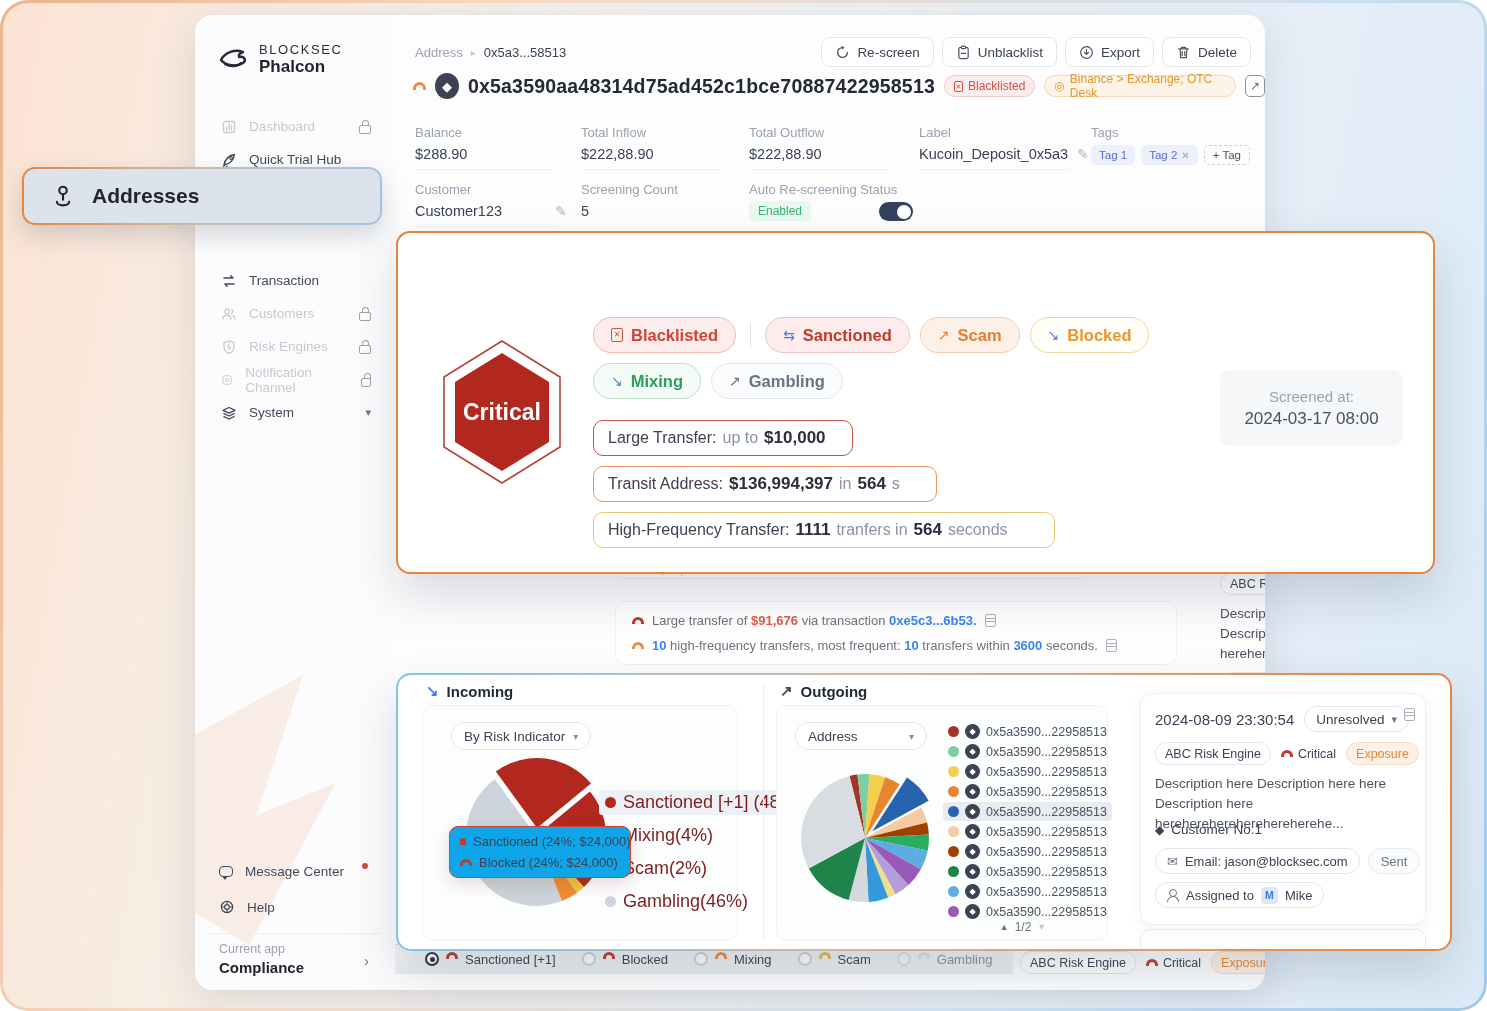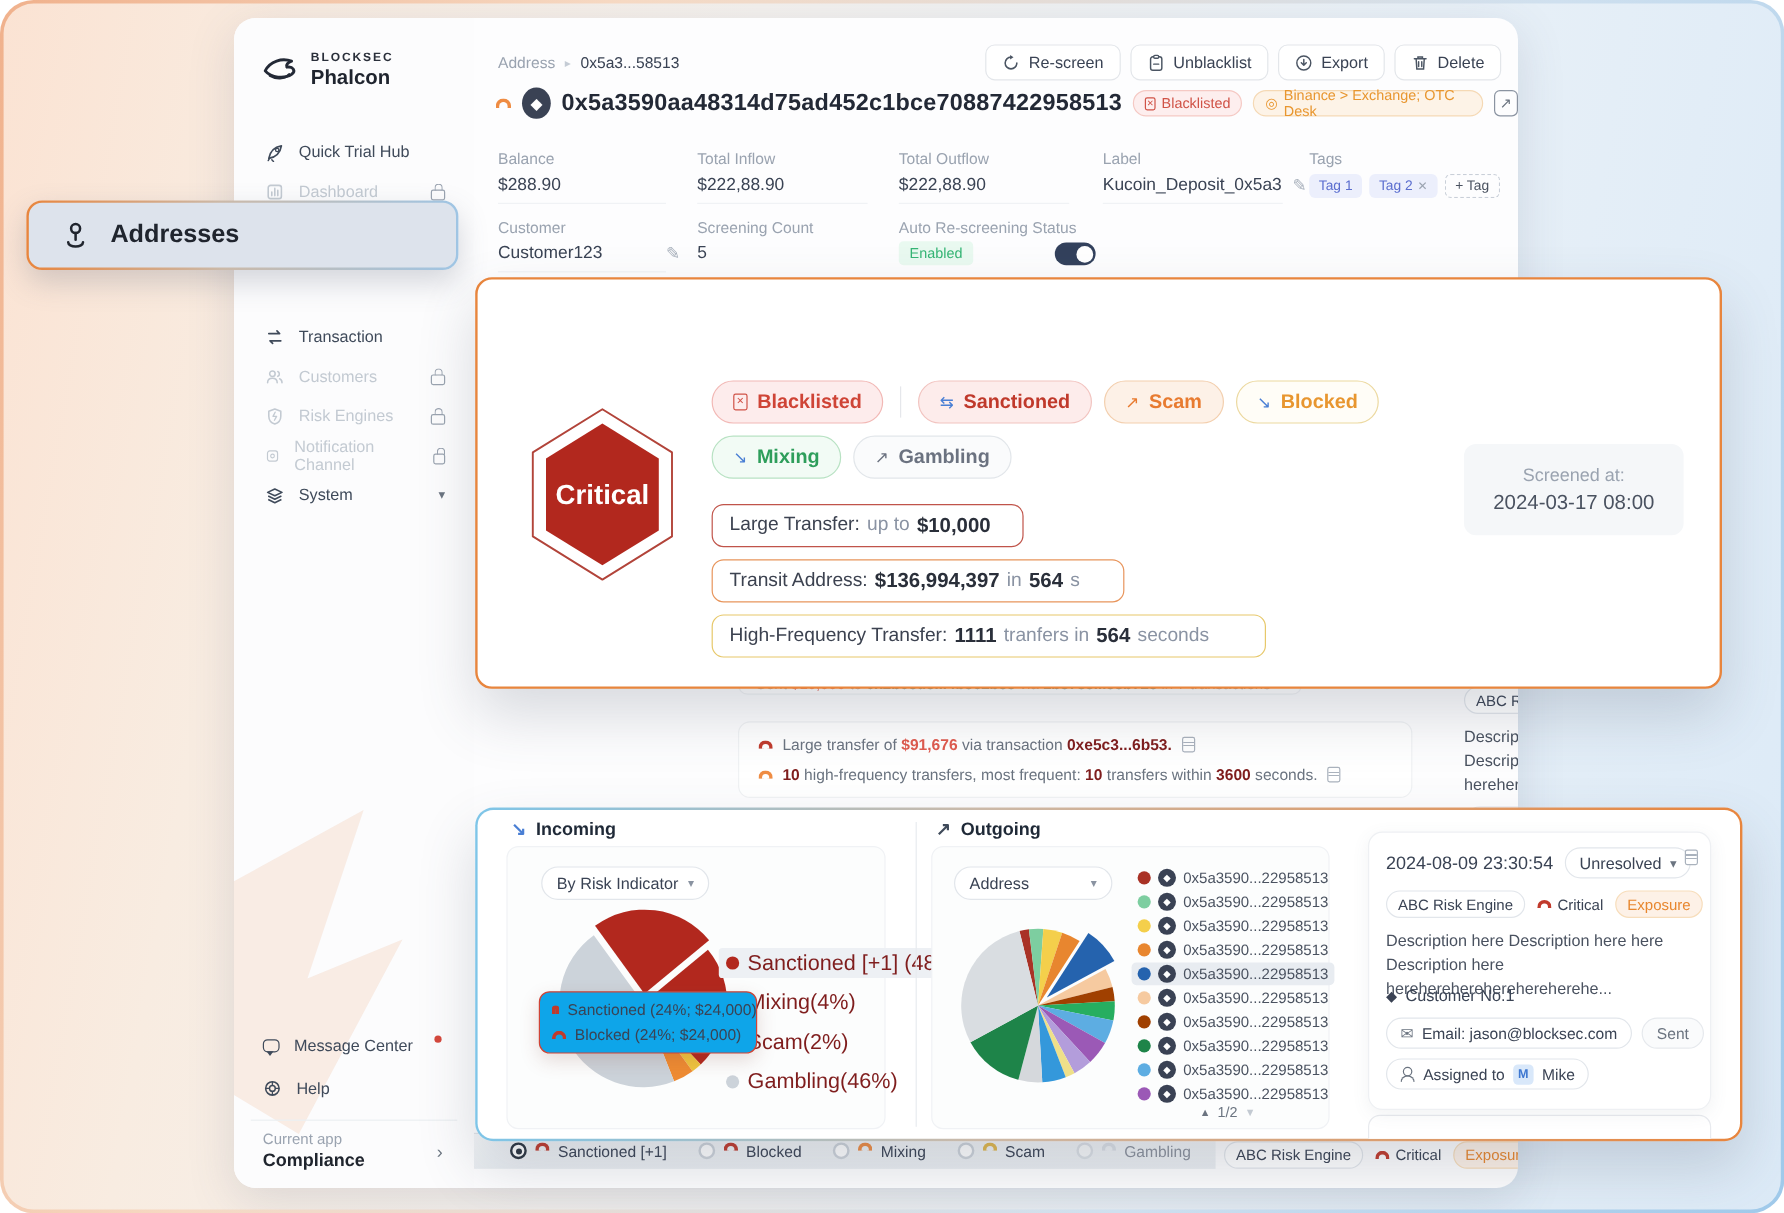--- a/index.html
+++ b/index.html
@@ -10,21 +10,21 @@
     background:linear-gradient(100deg,#fbe3d3 0%,#f8ece1 16%,#f4f1ee 38%,#eaf1f7 68%,#dceaf7 100%);}
   .abs{position:absolute;}
   
   .app{position:absolute;left:192px;top:12px;width:1070px;height:975px;background:#fdfdfe;
     border-radius:18px;box-shadow:0 10px 40px rgba(80,90,110,.16);overflow:hidden;z-index:1;}
   .sidebar{position:absolute;left:0;top:0;width:200px;height:100%;background:#fcfcfd;}
   .swm{position:absolute;left:0;top:660px;width:180px;height:270px;background:#f6dccb;opacity:.5;
     clip-path:polygon(0 22%,60% 0,34% 52%,78% 40%,30% 100%,0 88%);}
   .logo{position:absolute;left:22px;top:28px;display:flex;align-items:center;gap:8px;}
   .logo-txt{display:flex;flex-direction:column;line-height:1;}
-  .logo-top{font-size:10px;letter-spacing:1.6px;font-weight:bold;color:#2a2f3a;}
+  .logo-top{font-size:13px;letter-spacing:1.6px;font-weight:normal;color:#2a2f3a;}
   .logo-name{font-size:17px;font-weight:bold;color:#1f242e;margin-top:2px;}
   .nav{position:absolute;left:0;top:95px;width:100%;}
   .nav-item{position:relative;height:33px;display:flex;align-items:center;padding-left:26px;gap:12px;
     font-size:13.5px;color:#3f4a5a;cursor:pointer;}
   .nav-item.locked{color:#c3cad2;}
   .nav-item .spacer{flex:1;}
   .nav-item .right{margin-right:24px;}
   .nav-gap{height:88px;}
   .chev{color:#6b7480;font-size:11px;}
   .lock{position:relative;width:12px;height:9px;border:1.5px solid #9aa3b0;border-radius:2px;margin-top:5px;}
@@ -82,21 +82,21 @@
   .toggle{position:absolute;width:34px;height:19px;border-radius:10px;background:#33415c;cursor:pointer;}
   .toggle::after{content:"";position:absolute;right:2.5px;top:2.5px;width:14px;height:14px;border-radius:50%;background:#fff;}
   
   .clip-card{position:absolute;left:220px;top:544px;width:470px;height:20px;background:#fff;
     border:1px solid #f0f2f4;border-radius:8px;overflow:hidden;}
   .clip-row{margin:3px 0 0 14px;font-size:12.5px;white-space:nowrap;opacity:.85;}
   .clip-row .g{color:#8a93a3;} .clip-row .r{color:#e05a4e;} .clip-row .t{color:#2b7f8f;font-weight:bold;}
   .alerts-card{position:absolute;left:220px;top:586px;width:562px;height:64px;background:#fff;
     border:1px solid #f0f2f4;border-radius:10px;}
   .al-row{position:absolute;left:16px;display:flex;align-items:center;gap:8px;font-size:13px;color:#6b7480;}
-  .al-row b{color:#7f1d1d;font-weight:bold;}
+  .al-row b{color:#3b82f6;font-weight:bold;}
   .al-row .amt{color:#e05a4e;}
   .note-ic{display:inline-block;width:11px;height:13px;border:1.2px solid #aab2bd;border-radius:2px;
     background:linear-gradient(#fff 3px,#aab2bd 3px,#aab2bd 4px,#fff 4px,#fff 6px,#aab2bd 6px,#aab2bd 7px,#fff 7px);cursor:pointer;}
   
   .eng-block{position:absolute;left:825px;top:557px;width:232px;}
   .pill{display:inline-flex;align-items:center;gap:5px;height:23px;padding:0 9px;border-radius:12px;
     border:1px solid #e2e6eb;background:#fff;font-size:12.5px;color:#3a4354;white-space:nowrap;}
   .pill.exposure{background:#fdf1e7;border-color:#f7ddbb;color:#e8872f;}
   .pill.plain{border:none;background:transparent;padding:0 2px;}
   .desc{font-size:13.5px;color:#4a5260;line-height:20px;}
@@ -215,36 +215,36 @@
           <path d="M4 16c4-8 14-11 22-8-3 1-5 3-4 5 5-1 8 3 4 6-6 4-17 3-22-3z" fill="none" stroke="#232936" stroke-width="2.4" stroke-linejoin="round"></path>
           <path d="M8 20c5 3 12 3 16-1" fill="none" stroke="#232936" stroke-width="2.2" stroke-linecap="round"></path>
         </svg>
         <div class="logo-txt">
           <span class="logo-top">BLOCKSEC</span>
           <span class="logo-name">Phalcon</span>
         </div>
       </div>
 
       <nav class="nav">
+        <div class="nav-item locked">
+          <svg width="16" height="16" viewBox="0 0 16 16">
+                <rect x="2.5" y="2.5" width="11" height="11" rx="2" fill="none" stroke="#c3cad2" stroke-width="1.3"></rect>
+                <path d="M5.5 11V8M8 11V5M10.5 11V6.5" stroke="#c3cad2" stroke-width="1.3" stroke-linecap="round"></path>
+              </svg>
+          <span>Dashboard</span>
+          <span class="spacer"></span>
+              <span class="lock right"></span>
+        </div>
         <div class="nav-item">
           <svg width="16" height="16" viewBox="0 0 16 16">
                 <path d="M3 13c1-5.5 4.5-9.5 10.5-10.5C12.5 8.5 8.5 12 3 13z" fill="none" stroke="#3f4a5a" stroke-width="1.4" stroke-linejoin="round"></path>
                 <circle cx="10" cy="6" r="1.4" fill="none" stroke="#3f4a5a" stroke-width="1.1"></circle>
                 <path d="M3.5 13.2l-1 1.6m3-0.6l1.4 1.4" stroke="#3f4a5a" stroke-width="1.2" stroke-linecap="round"></path>
               </svg>
           <span>Quick Trial Hub</span>
-        </div>
-        <div class="nav-item locked">
-          <svg width="16" height="16" viewBox="0 0 16 16">
-                <rect x="2.5" y="2.5" width="11" height="11" rx="2" fill="none" stroke="#c3cad2" stroke-width="1.3"></rect>
-                <path d="M5.5 11V8M8 11V5M10.5 11V6.5" stroke="#c3cad2" stroke-width="1.3" stroke-linecap="round"></path>
-              </svg>
-          <span>Dashboard</span>
-          <span class="spacer"></span>
-              <span class="lock right"></span>
         </div>
         <div class="nav-gap"></div>
         <div class="nav-item">
           <svg width="16" height="16" viewBox="0 0 16 16">
                 <path d="M3 5h9m0 0L9.8 2.8M13 11H4m0 0l2.2 2.2" fill="none" stroke="#3f4a5a" stroke-width="1.4" stroke-linecap="round" stroke-linejoin="round"></path>
               </svg>
           <span>Transaction</span>
         </div>
         <div class="nav-item locked">
           <svg width="16" height="16" viewBox="0 0 16 16">

